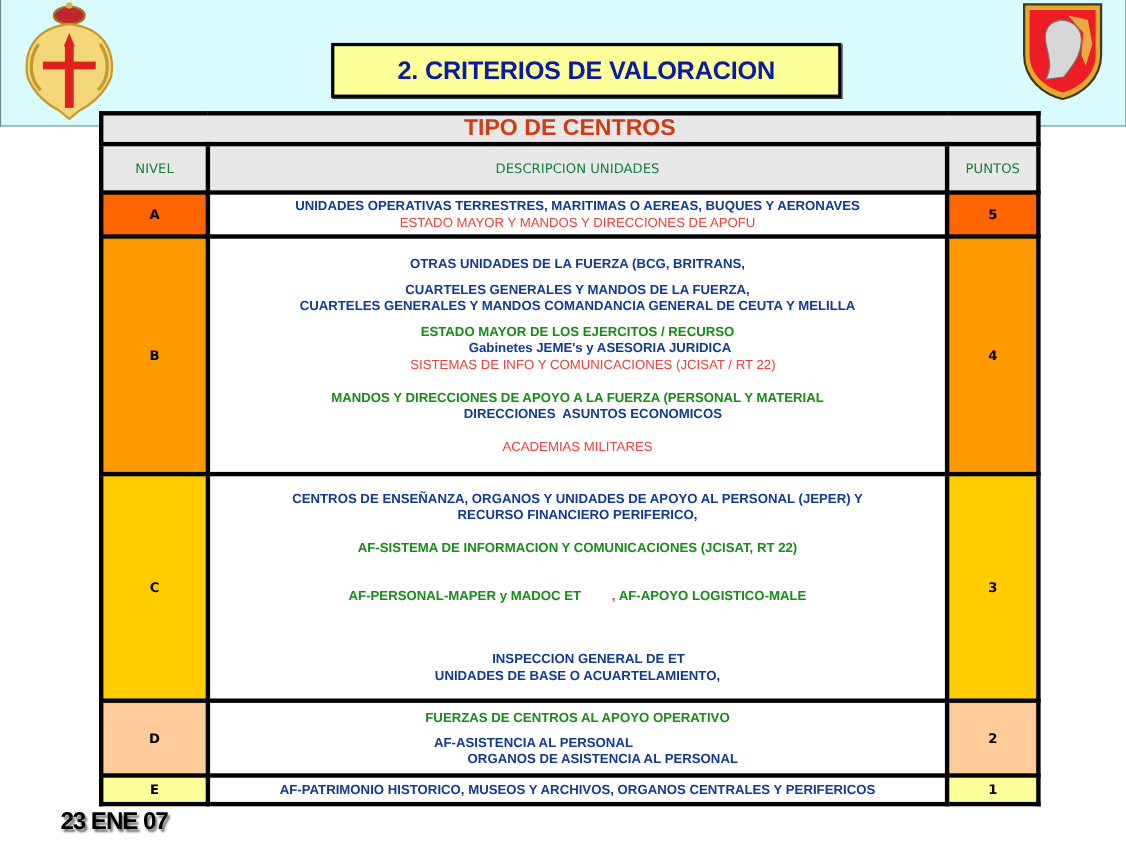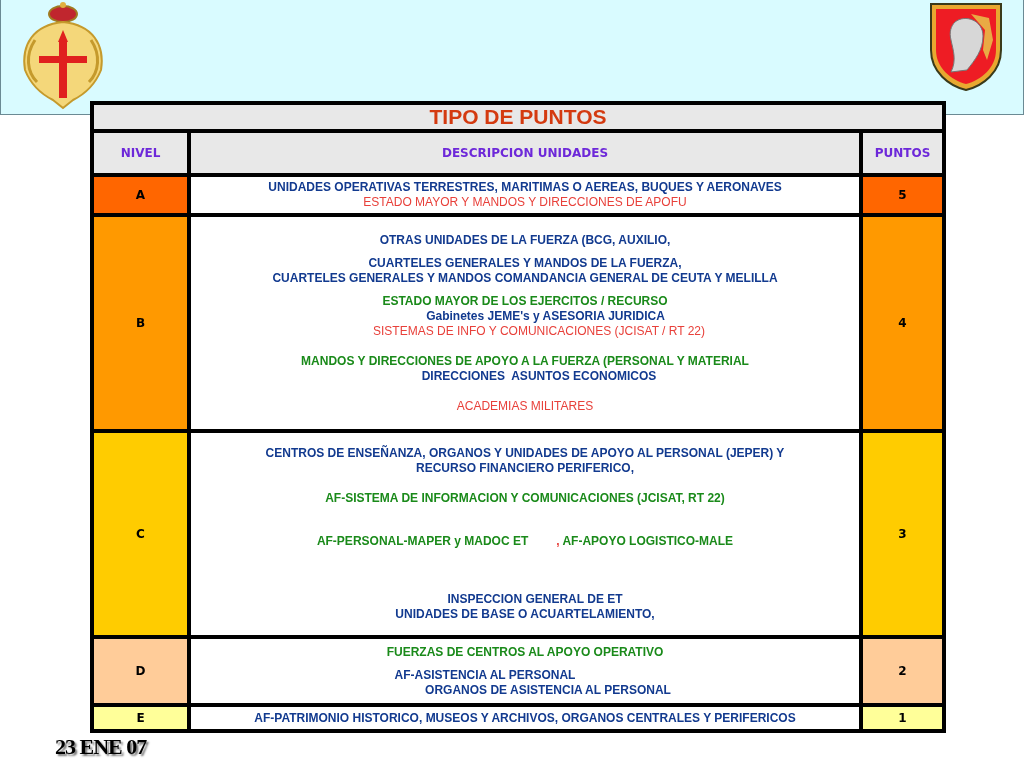--- a/index.html
+++ b/index.html
@@ -21,35 +21,35 @@
       box-shadow: 1px 1px 0 #333;
     }
     .title-text { color: #0b1aa3; font-weight: bold; font-size: 23px; letter-spacing: -0.2px; }
 
     table.units {
       position: absolute; left: 90px; top: 101px; width: 852px;
       border-collapse: collapse; table-layout: fixed;
     }
     table.units td { border: 4px solid #000; padding: 0; text-align: center; vertical-align: middle; }
     .caption-cell { background: #e8e8e8; height: 24px; color: #d43a10; font-weight: bold; font-size: 21px; }
-    .head-cell { background: #e8e8e8; height: 40px; font-weight: bold; font-size: 12px; color: #6d28d9; font-family: "DejaVu Sans", sans-serif; }
+    .head-cell { background: #e8e8e8; height: 40px; font-weight: normal; font-size: 12px; color: #15803d; font-family: "DejaVu Sans", sans-serif; }
     .lvl { font-weight: bold; font-size: 12px; color: #000; font-family: "DejaVu Sans", sans-serif; }
     .desc { background: #fff; font-weight: bold; font-size: 12px; line-height: 15px; }
     .desc .ln { display: block; white-space: pre; }
     .blue { color: #123a8f; }
     .red { color: #e8403a; font-weight: normal; }
     .redb { color: #e8403a; margin-left: 28px; }
     .green { color: #1a8a1a; }
     .gap6 { height: 8px; display: block; }
     .gap12 { height: 15px; display: block; }
     .gap24 { height: 28px; display: block; }
 
     .footer-date {
       position: absolute; left: 55px; top: 734px; font-size: 22px; font-weight: bold; color: #000;
-      text-shadow: 2px 2px 2px #777; letter-spacing: -1px; font-family: Liberation Serif, serif;
+      text-shadow: 2px 2px 2px #777; letter-spacing: -1px;
     }
   </style>
 </head>
 <body>
 
 <div class="header-band">
   <svg class="emblem-left" viewBox="0 0 100 112">
     <ellipse cx="50" cy="14" rx="14" ry="8" fill="#c0262e" stroke="#a07a20" stroke-width="2"></ellipse>
     <circle cx="50" cy="5" r="3" fill="#e0b040"></circle>
     <path d="M50 22 C20 25 8 45 12 70 C18 85 30 95 40 100 L50 108 L60 100 C70 95 82 85 88 70 C92 45 80 25 50 22 Z" fill="#f4d77a" stroke="#c59a2c" stroke-width="2"></path>
@@ -57,51 +57,54 @@
     <rect x="46" y="40" width="8" height="58" fill="#e0201e"></rect>
     <rect x="26" y="56" width="48" height="7" fill="#e0201e"></rect>
     <polygon points="50,30 45,42 55,42" fill="#e0201e"></polygon>
   </svg>
   <svg class="emblem-right" viewBox="0 0 78 92">
     <path d="M4 4 L74 4 L74 50 C74 72 56 86 39 90 C22 86 4 72 4 50 Z" fill="#e8a830" stroke="#3a3a1a" stroke-width="2"></path>
     <path d="M9 9 L69 9 L69 50 C69 68 54 80 39 84 C24 80 9 68 9 50 Z" fill="#ee1c24"></path>
     <path d="M28 22 C38 14 56 20 56 36 C56 50 48 60 40 70 L24 72 C30 60 26 50 24 40 C22 32 24 26 28 22 Z" fill="#d7d7d7" stroke="#777" stroke-width="1"></path>
     <path d="M44 14 L62 18 L66 40 L60 60 L56 50 L58 30 Z" fill="#e7c34a" opacity="0.85"></path>
   </svg>
+  <div class="title-box">
+    <span class="title-text">2. CRITERIOS DE VALORACION</span>
+  </div>
 </div>
 
 <table class="units">
   <colgroup>
       <col style="width:97px">
       <col style="width:672px">
       <col style="width:83px">
     </colgroup>
   <tbody>
       <tr>
-    <td colspan="3" class="caption-cell">TIPO DE PUNTOS</td>
+    <td colspan="3" class="caption-cell">TIPO DE CENTROS</td>
   </tr>
   <tr>
     <td class="head-cell">NIVEL</td>
     <td class="head-cell">DESCRIPCION UNIDADES</td>
     <td class="head-cell">PUNTOS</td>
   </tr>
 
   <tr>
     <td class="lvl" style="background:#ff6600;height:36px">A</td>
     <td class="desc">
       <span class="ln blue">UNIDADES OPERATIVAS TERRESTRES, MARITIMAS O AEREAS, BUQUES Y AERONAVES</span>
       <span class="ln red">ESTADO MAYOR Y MANDOS Y DIRECCIONES DE APOFU</span>
     </td>
     <td class="lvl" style="background:#ff6600">5</td>
   </tr>
 
   <tr>
     <td class="lvl" style="background:#ff9900;height:212px">B</td>
     <td class="desc">
-      <span class="ln blue">OTRAS UNIDADES DE LA FUERZA (BCG, AUXILIO,</span>
+      <span class="ln blue">OTRAS UNIDADES DE LA FUERZA (BCG, BRITRANS,</span>
       <span class="gap6"></span>
       <span class="ln blue">CUARTELES GENERALES Y MANDOS DE LA FUERZA,</span>
       <span class="ln blue">CUARTELES GENERALES Y MANDOS COMANDANCIA GENERAL DE CEUTA Y MELILLA</span>
       <span class="gap6"></span>
       <span class="ln green">ESTADO MAYOR DE LOS EJERCITOS / RECURSO</span>
       <span class="ln blue" style="padding-left:41px">Gabinetes JEME's y ASESORIA JURIDICA</span>
       <span class="ln redb" style="font-weight:normal">SISTEMAS DE INFO Y COMUNICACIONES (JCISAT / RT 22)</span>
       <span class="gap12"></span>
       <span class="ln green">MANDOS Y DIRECCIONES DE APOYO A LA FUERZA (PERSONAL Y MATERIAL</span>
       <span class="ln blue" style="padding-left:28px">DIRECCIONES  ASUNTOS ECONOMICOS</span>

